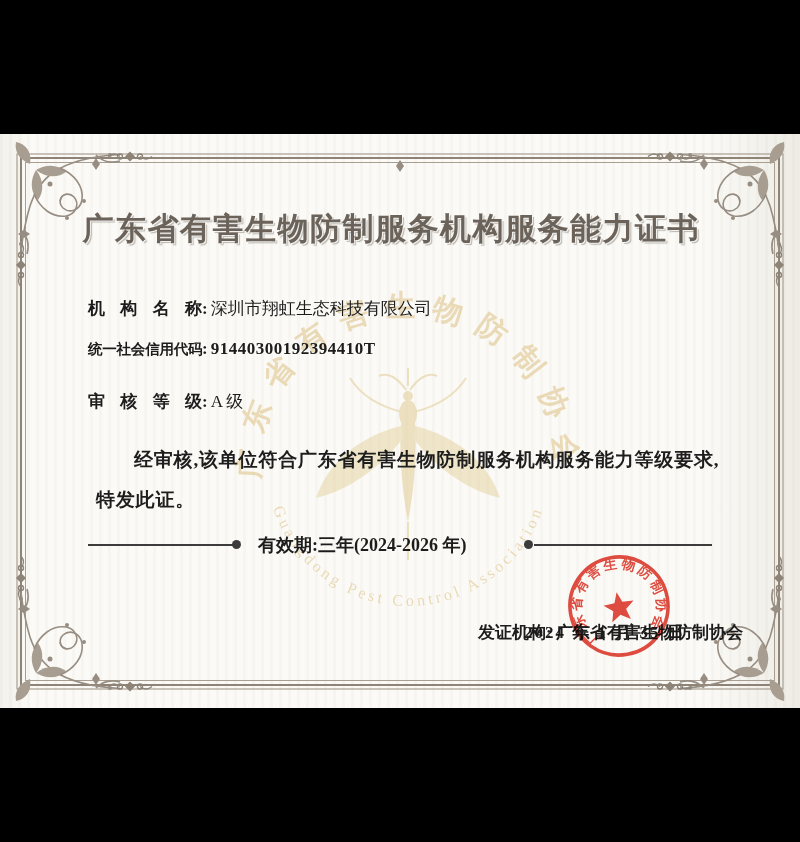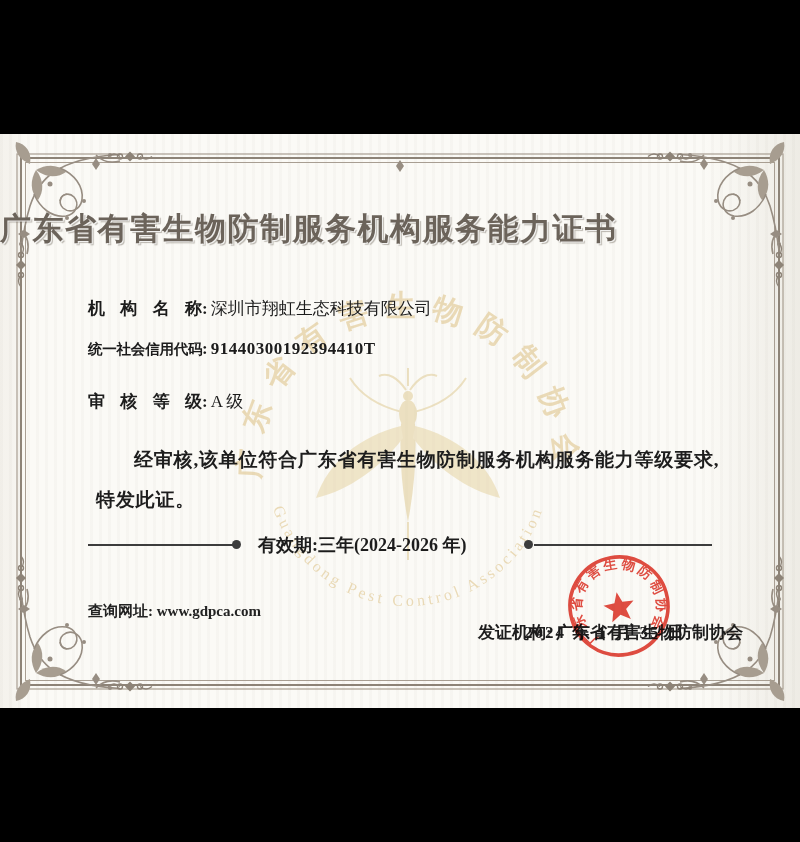--- a/index.html
+++ b/index.html
@@ -16,21 +16,21 @@
       linear-gradient(90deg, rgba(190,180,160,0.10) 0 10px, rgba(0,0,0,0) 30px 88%, rgba(170,160,140,0.16) 100%),
       repeating-linear-gradient(90deg, rgba(120,110,95,0.035) 0 3px, rgba(0,0,0,0) 3px 9px),
       #fbfaf6;
   }
   svg{position:absolute;left:0;top:0;}
   .layer{position:absolute;left:0;top:0;width:800px;height:574px;}
   .wm{z-index:1;pointer-events:none;opacity:0.55;}
   .frame{z-index:2;pointer-events:none;}
   .txt{z-index:3;}
   .title{
-    position:absolute;left:0;top:74px;width:684px;text-align:left;
+    position:absolute;left:16px;top:74px;width:684px;text-align:right;
     font-size:31px;font-weight:bold;letter-spacing:1.5px;color:#6b635a;
     text-shadow:1px 1px 0 rgba(255,255,255,0.8), 2px 2px 1px rgba(70,60,45,0.35);
     font-family:"Liberation Sans","DejaVu Sans",sans-serif;
   }
   .row{position:absolute;left:88px;font-size:17px;color:#1c1c1c;white-space:nowrap;}
   .flabel{display:inline-block;width:114px;text-align:justify;text-align-last:justify;font-weight:bold;vertical-align:bottom;}
   .flabel.small{font-size:14.5px;letter-spacing:-0.5px;}
   .colon{font-weight:bold;margin-right:3px;}
   .fvalue{font-weight:500;}
   .fvalue.num{font-weight:bold;letter-spacing:0.5px;}
@@ -158,21 +158,20 @@
       <span class="indent">经审核,该单位符合广东省有害生物防制服务机构服务能力等级要求,</span>
       <span>特发此证。</span>
     </div>
 
     <div class="vline l"></div>
     <div class="vdot l"></div>
     <div class="vtext">有效期:三年(2024-2026 年)</div>
     <div class="vdot r"></div>
     <div class="vline r"></div>
 
-    <div class="query">查询网址: www.gdpca.com</div>
     <div class="issuer">发证机构: 广东省有害生物防制协会</div>
     <div class="date">2024 年 1 月 35 日</div>
   </div>
 
   <svg class="seal" viewBox="0 0 124 124">
     <defs>
       <path id="sealArc" d="M 30.8,84 A 38,38 0 1 1 93.2,84"></path>
     </defs>
     <circle cx="62" cy="62" r="49" fill="none" stroke="#e03529" stroke-width="3.6"></circle>
     <polygon fill="#e03529" points="62,48 66,58.5 77.2,59.1 68.5,66.1 71.4,76.9 62,70.8 52.6,76.9 55.5,66.1 46.8,59.1 58,58.5"></polygon>

